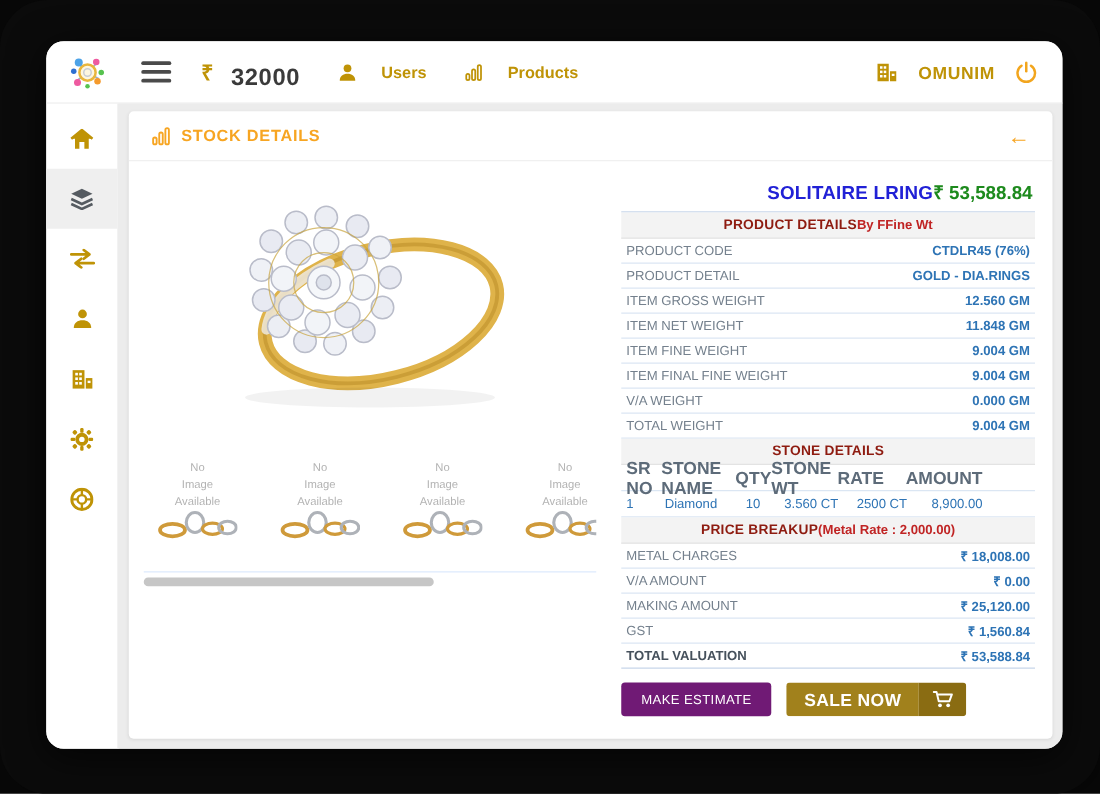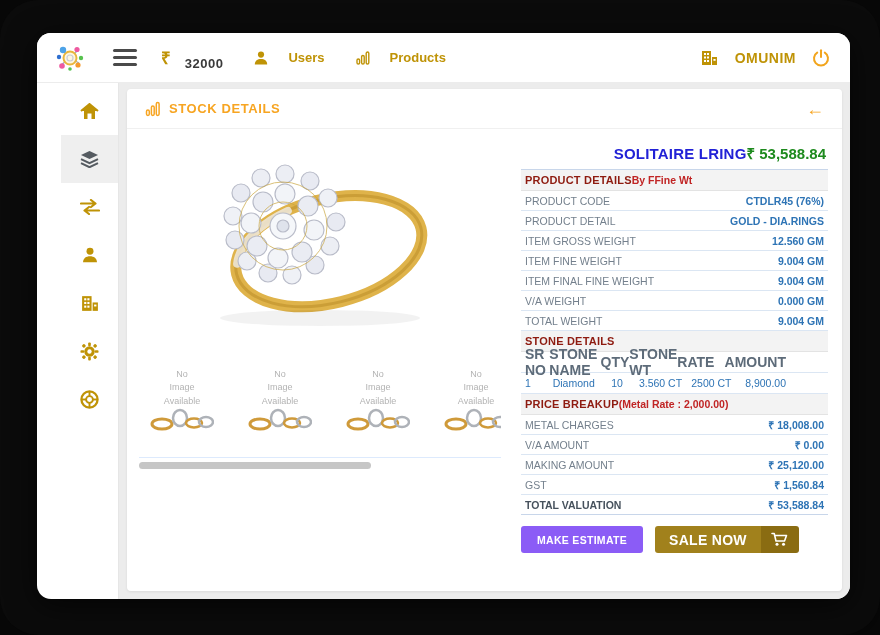--- a/index.html
+++ b/index.html
@@ -20,27 +20,27 @@
   }
   
   .topbar{
     height:50px; flex:0 0 50px; background:#ffffff; display:flex; align-items:center;
     padding:0 20px 0 16px; border-bottom:1px solid #ececec;
   }
   .logo{ width:34px; height:34px; margin-right:26px; }
   .hamburger{ width:24px; cursor:pointer; margin-right:24px; }
   .hamburger span{ display:block; height:3px; background:#4a4a4a; border-radius:2px; margin:4px 0; }
   .rupee-sym{ color:#bf9306; font-size:17px; font-weight:bold; margin-right:14px; }
-  .balance{ color:#3a3a3a; font-size:13px; font-weight:bold; margin-right:30px; letter-spacing:0.5px;margin-top:11px; }
+  .balance{ color:#3a3a3a; font-size:19px; font-weight:bold; margin-right:30px; letter-spacing:0.5px;margin-top:11px; }
   .nav-item{ display:flex; align-items:center; gap:19px; margin-right:30px; cursor:pointer; }
   .nav-item .nav-label{ color:#bf9306; font-size:13px; font-weight:bold; }
   .topbar-right{ margin-left:auto; display:flex; align-items:center; gap:16px; }
   .company-name{ color:#bf9306; font-size:14px; font-weight:bold; letter-spacing:0.5px; }
   
-  .body-row{ flex:1; display:flex; min-height:0;margin-left:24px; }
+  .body-row{ flex:1; display:flex; min-height:0; }
   .sidebar{
     width:58px; flex:0 0 58px; background:#ffffff; border-right:1px solid #e6e6e6;
     display:flex; flex-direction:column; padding-top:4px;
   }
   .side-item{
     height:48px; display:flex; align-items:center; justify-content:center; cursor:pointer;
   }
   .side-item.active{ background:#efefef; }
   .main-area{ flex:1; background:#ececec; padding:6px 8px 8px 8px; min-width:0; }
   .card{
@@ -64,21 +64,21 @@
   .gallery-scrollbar{ margin-top:4px; height:7px; width:64%; background:#c6c6c6; border-radius:4px; cursor:grab; }
   
   .details{ flex:1; min-width:0; font-size:11px; }
   .title-row{
     display:flex; justify-content:flex-end; align-items:baseline;
     padding:2px 2px 6px 2px; border-bottom:1px solid #c8d6ea;
   }
   .product-name{ color:#2121d6; font-size:15px; font-weight:bold; letter-spacing:0.2px; }
   .product-price{ color:#1d8a1d; font-size:15px; font-weight:bold; }
   .section-row{
-    background:#f3f3f3; display:flex; justify-content:flex-start; align-items:center;
+    background:#f3f3f3; display:flex; justify-content:center; align-items:center;
     height:21px; padding:0 4px; border-bottom:1px solid #e3e3e3;
   }
   .section-title{ color:#8e1b10; font-weight:bold; font-size:11px; letter-spacing:0.2px; }
   .section-note{ color:#c02424; font-weight:bold; font-size:10.5px; }
   .kv-row{
     display:flex; justify-content:space-between; align-items:center;
     height:20px; padding:0 4px; border-bottom:1px solid #dbe6f3;
   }
   .kv-label{ color:#74808d; font-size:10.5px; }
   .kv-value{ color:#2e74b5; font-size:10.5px; font-weight:bold; }
@@ -92,21 +92,21 @@
   .stone-row .sc{ color:#2e74b5; font-size:10.5px; }
   .sc-srno{ width:36px; }
   .sc-name{ width:76px; }
   .sc-qty{ width:36px; }
   .sc-wt{ width:68px; }
   .sc-rate{ width:70px; }
   .sc-amt{ flex:1; text-align:right; padding-right:38px; }
   
   .btn-row{ display:flex; gap:12px; margin-top:11px; }
   .btn{
-    background:#8b5cf6; color:#ffffff; font-weight:bold; font-size:10.5px; letter-spacing:0.3px;
+    background:#701a75; color:#ffffff; font-weight:normal; font-size:10.5px; letter-spacing:0.3px;
     border:none; border-radius:3px; height:27px; padding:0 16px; cursor:pointer;
     font-family:"Liberation Sans", sans-serif;
   }
   .btn-sale{ display:flex; border-radius:3px; overflow:hidden; cursor:pointer; }
   .btn-sale .sale-label{
     background:#a1811c; color:#fff; font-weight:bold; font-size:14px; letter-spacing:0.3px;
     display:flex; align-items:center; padding:0 14px; height:27px;
   }
   .btn-sale .sale-cart{
     background:#8a6c12; width:38px; height:27px; display:flex; align-items:center; justify-content:center;
@@ -384,20 +384,24 @@
             </div>
             <div class="kv-row">
               <span class="kv-label">PRODUCT DETAIL</span>
               <span class="kv-value">GOLD - DIA.RINGS</span>
             </div>
             <div class="kv-row">
               <span class="kv-label">ITEM GROSS WEIGHT</span>
               <span class="kv-value">12.560 GM</span>
             </div>
             <div class="kv-row">
+              <span class="kv-label">ITEM NET WEIGHT</span>
+              <span class="kv-value">11.848 GM</span>
+            </div>
+            <div class="kv-row">
               <span class="kv-label">ITEM FINE WEIGHT</span>
               <span class="kv-value">9.004 GM</span>
             </div>
             <div class="kv-row">
               <span class="kv-label">ITEM FINAL FINE WEIGHT</span>
               <span class="kv-value">9.004 GM</span>
             </div>
             <div class="kv-row">
               <span class="kv-label">V/A WEIGHT</span>
               <span class="kv-value">0.000 GM</span>

